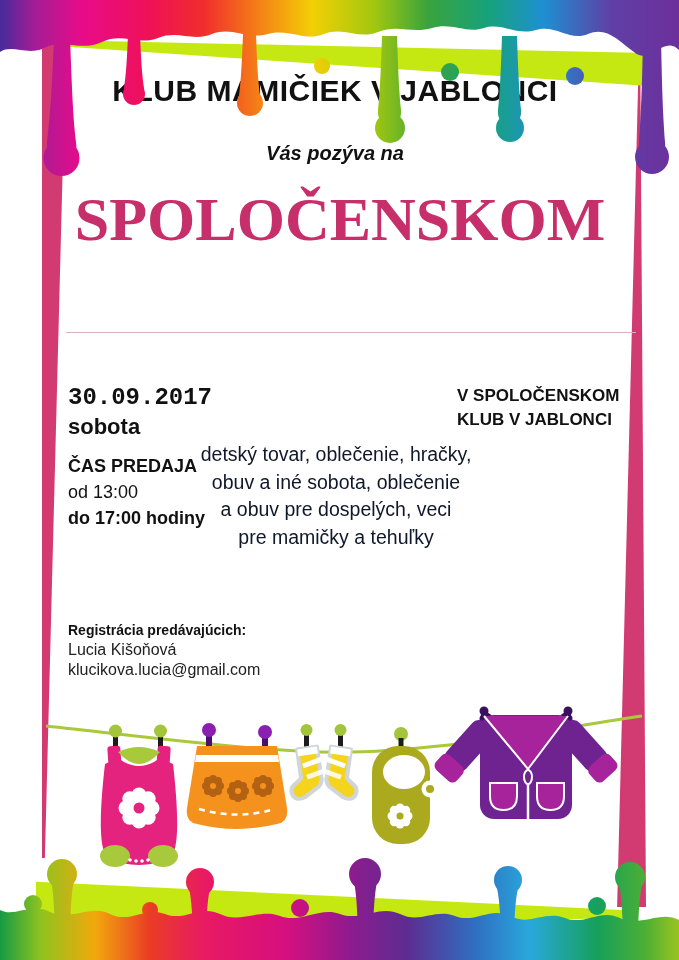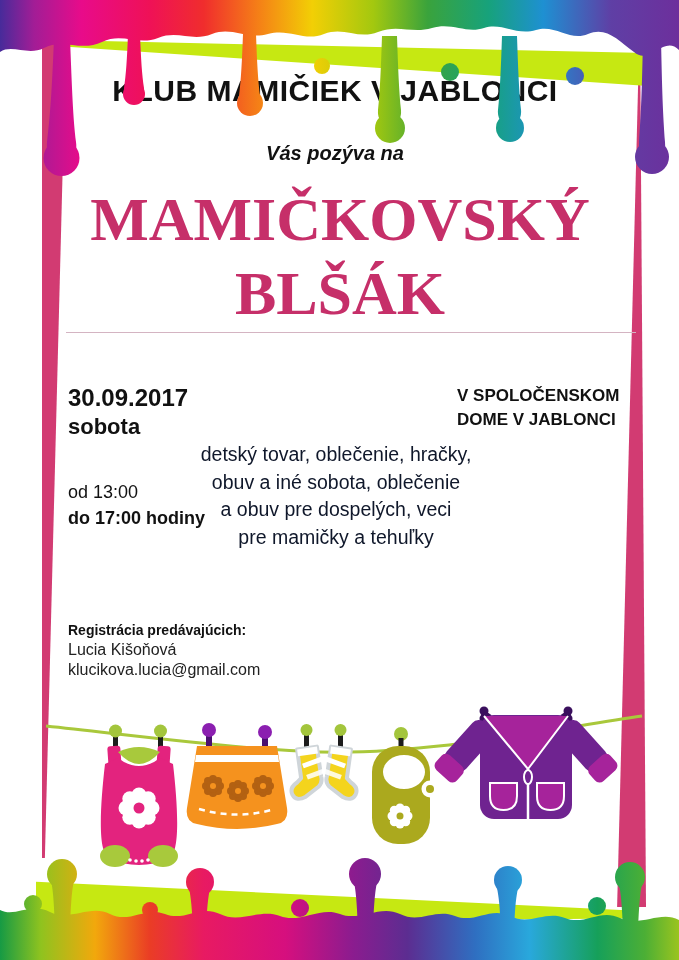--- a/index.html
+++ b/index.html
@@ -18,21 +18,21 @@
   .wedge-top{left:56px;top:38px;width:592px;height:50px;background:#c6e812;
     clip-path:polygon(0 4%,100% 30%,100% 96%,0 16%);}
   .wedge-bottom{left:36px;top:878px;width:590px;height:46px;background:#c6e812;
     clip-path:polygon(0 8%,100% 70%,100% 88%,0 100%);}
   
   .club{left:30px;top:74px;width:610px;text-align:center;font-size:30px;font-weight:bold;letter-spacing:.5px;z-index:2;}
   .invite{left:30px;top:142px;width:610px;text-align:center;font-size:20px;font-weight:bold;font-style:italic;z-index:2;}
   .event-title{left:30px;top:182px;width:620px;text-align:center;z-index:2;
     font-family:"Liberation Serif",serif;font-weight:bold;font-size:62px;line-height:74px;color:#c62f69;}
   .rule{left:66px;top:332px;width:570px;height:1px;background:#d4b4c2;z-index:2;}
-  .date{left:68px;top:384px;font-size:24px;font-weight:bold;z-index:2;}
+  .date{left:68px;top:384px;font-size:24px;font-weight:bold;z-index:2;font-family:Liberation Mono, monospace;}
   .day{left:68px;top:414px;font-size:22px;font-weight:bold;z-index:2;}
   .time-label{left:68px;top:456px;font-size:18px;font-weight:bold;z-index:2;}
   .time-from{left:68px;top:482px;font-size:18px;font-weight:normal;z-index:2;}
   .time-to{left:68px;top:508px;font-size:18px;font-weight:bold;z-index:2;text-align:center;}
   .venue1{left:457px;top:386px;font-size:17px;font-weight:bold;z-index:2;text-align:right;}
   .venue2{left:457px;top:410px;font-size:17px;font-weight:bold;z-index:2;}
   .sell-head{left:144px;top:410px;width:360px;text-align:center;font-size:20px;color:#3d3d3d;z-index:2;}
   .sell-lines{left:156px;top:441px;width:360px;text-align:center;font-size:19.5px;line-height:27.5px;color:#0f172a;z-index:2;white-space:nowrap;}
   .reg-label{left:68px;top:622px;font-size:14px;font-weight:bold;z-index:2;}
   .reg-name{left:68px;top:641px;font-size:16px;color:#222;z-index:2;}
@@ -49,33 +49,33 @@
 
   <div class="bar bar-left"></div>
   <div class="bar bar-right"></div>
   <div class="bar wedge-top"></div>
   <div class="bar wedge-bottom"></div>
 
   <div class="abs club">KLUB MAMIČIEK V JABLONCI</div>
   <div class="abs invite">Vás pozýva na</div>
 
   <div class="abs event-title">
-    <div>MAMIČKOVSKÝ</div>
-    <div>BLŠÁK</div>
+    <div>SPOLOČENSKOM</div>
   </div>
 
   <div class="abs rule"></div>
 
   <div class="abs date">30.09.2017</div>
   <div class="abs day">sobota</div>
+  <div class="abs time-label">ČAS PREDAJA</div>
   <div class="abs time-from">od 13:00</div>
   <div class="abs time-to">do 17:00 hodiny</div>
 
   <div class="abs venue1">V SPOLOČENSKOM</div>
-  <div class="abs venue2">DOME V JABLONCI</div>
+  <div class="abs venue2">KLUB V JABLONCI</div>
 
   <div class="abs sell-lines">
     <div>detský tovar, oblečenie, hračky,</div>
     <div>obuv a iné sobota, oblečenie</div>
     <div>a obuv pre dospelých, veci</div>
     <div>pre mamičky a tehuľky</div>
   </div>
 
   <div class="abs reg-label">Registrácia predávajúcich:</div>
   <div class="abs reg-name">Lucia Kišoňová</div>

